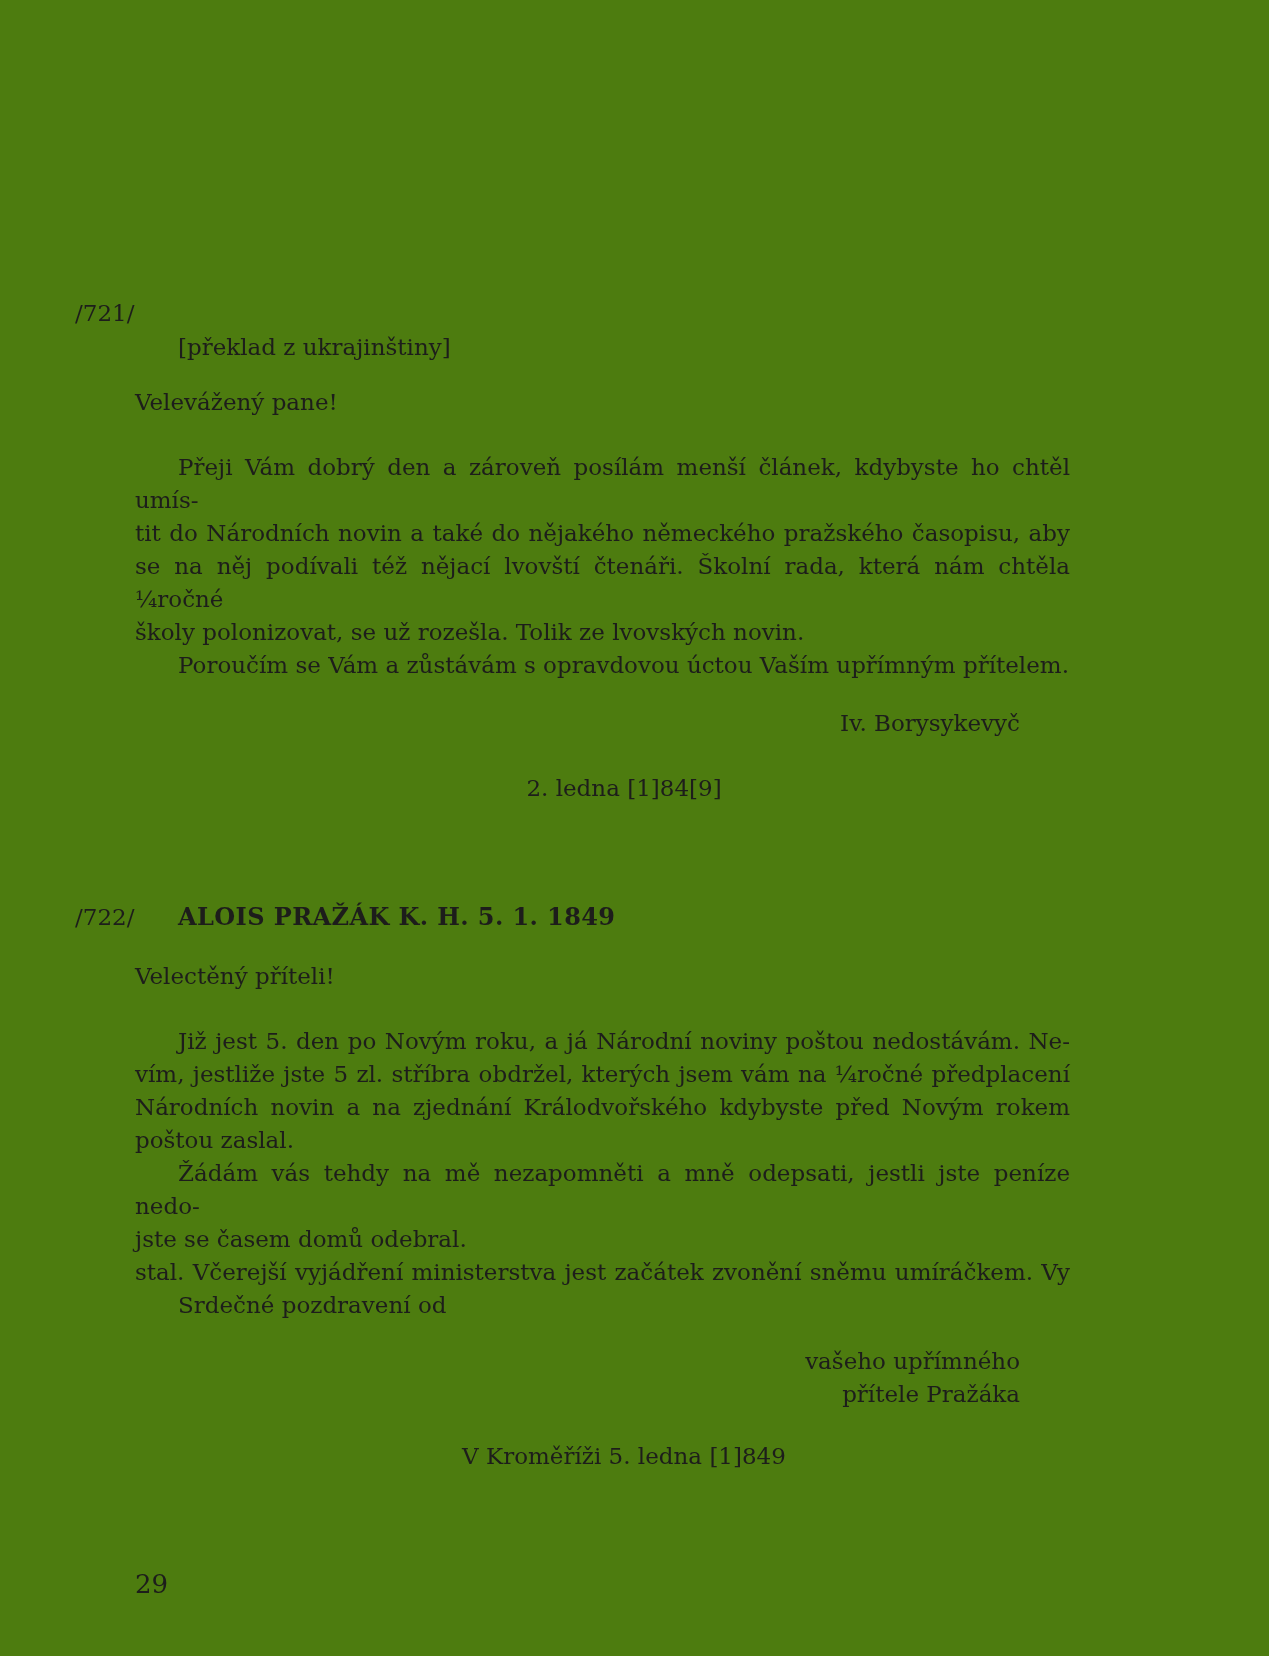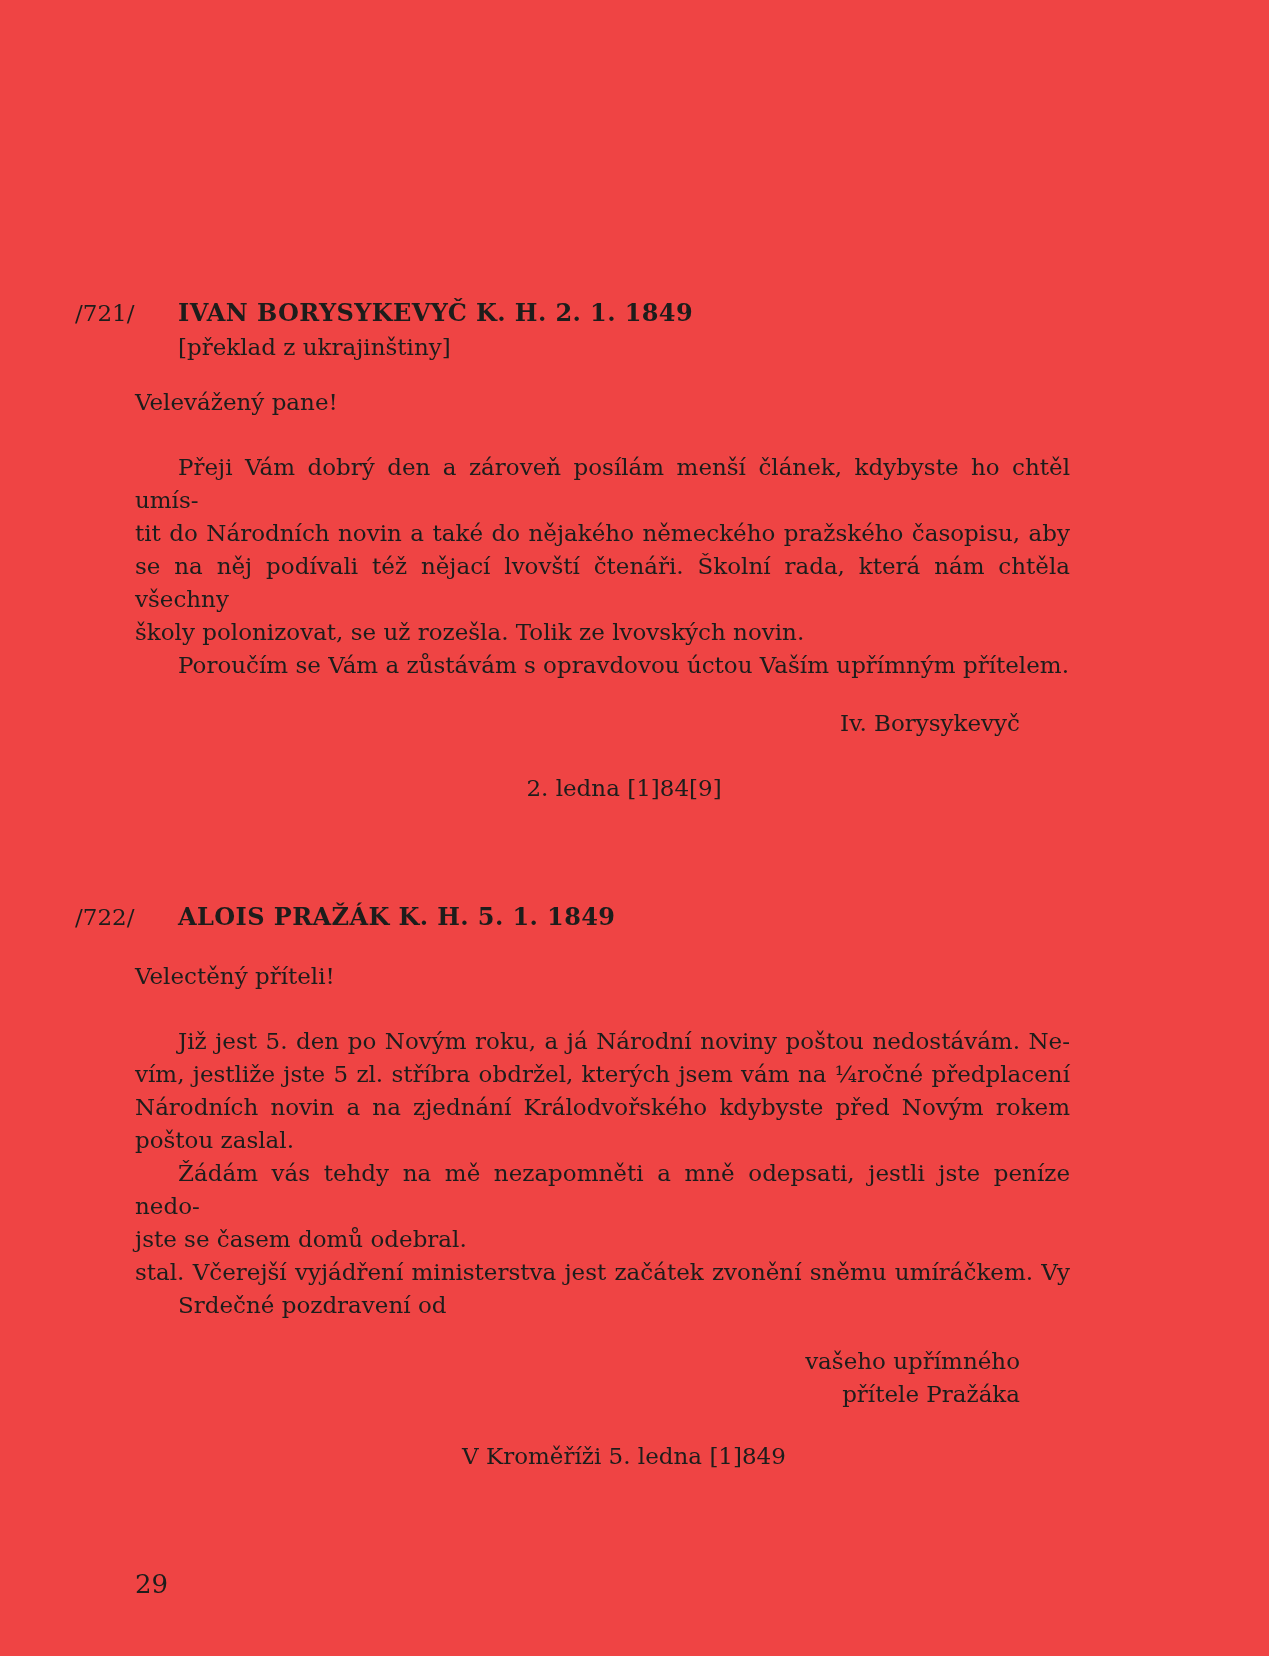--- a/index.html
+++ b/index.html
@@ -1,21 +1,21 @@
 <!DOCTYPE html>
 <html><head>
 <meta charset="utf-8">
 <style>
   html, body { margin: 0; padding: 0; background: #ffffff; }
   .page {
     position: relative;
     width: 1269px;
     height: 1656px;
     box-sizing: border-box;
-    background: #ef4444;
+    background: #4d7c0f;
     color: #1d1d1b;
     font-family: "DejaVu Serif", "Liberation Serif", serif;
     font-size: 23px;
     line-height: 33px;
     padding: 0 199px 0 135px;
     overflow: hidden;
   }
   .letter-head {
     display: flex;
     align-items: baseline;
@@ -66,30 +66,29 @@
   #page-num    { margin-top: 95px; }
 </style>
 </head>
 <body>
 
 <div class="page">
 
   <div class="letter">
     <div class="letter-head" id="head-1">
       <span class="letter-num">/721/</span>
-      <span class="letter-title">IVAN BORYSYKEVYČ K. H. 2. 1. 1849</span>
     </div>
     <div class="letter-subtitle">[překlad z ukrajinštiny]</div>
 
     <div class="salutation" id="salut-1">Velevážený pane!</div>
 
     <div class="paragraph" id="para-1-0">
       <div class="bodyline indent">Přeji Vám dobrý den a zároveň posílám menší článek, kdybyste ho chtěl umís-</div>
       <div class="bodyline">tit do Národních novin a také do nějakého německého pražského časopisu, aby</div>
-      <div class="bodyline">se na něj podívali též nějací lvovští čtenáři. Školní rada, která nám chtěla všechny</div>
+      <div class="bodyline">se na něj podívali též nějací lvovští čtenáři. Školní rada, která nám chtěla ¼ročné</div>
       <div class="bodyline last">školy polonizovat, se už rozešla. Tolik ze lvovských novin.</div>
     </div>
     <div class="paragraph">
       <div class="bodyline last indent">Poroučím se Vám a zůstávám s opravdovou úctou Vaším upřímným přítelem.</div>
     </div>
 
     <div class="signature" id="sig-1">Iv. Borysykevyč</div>
 
     <div class="dateline" id="date-1">2. ledna [1]84[9]</div>
   </div>

